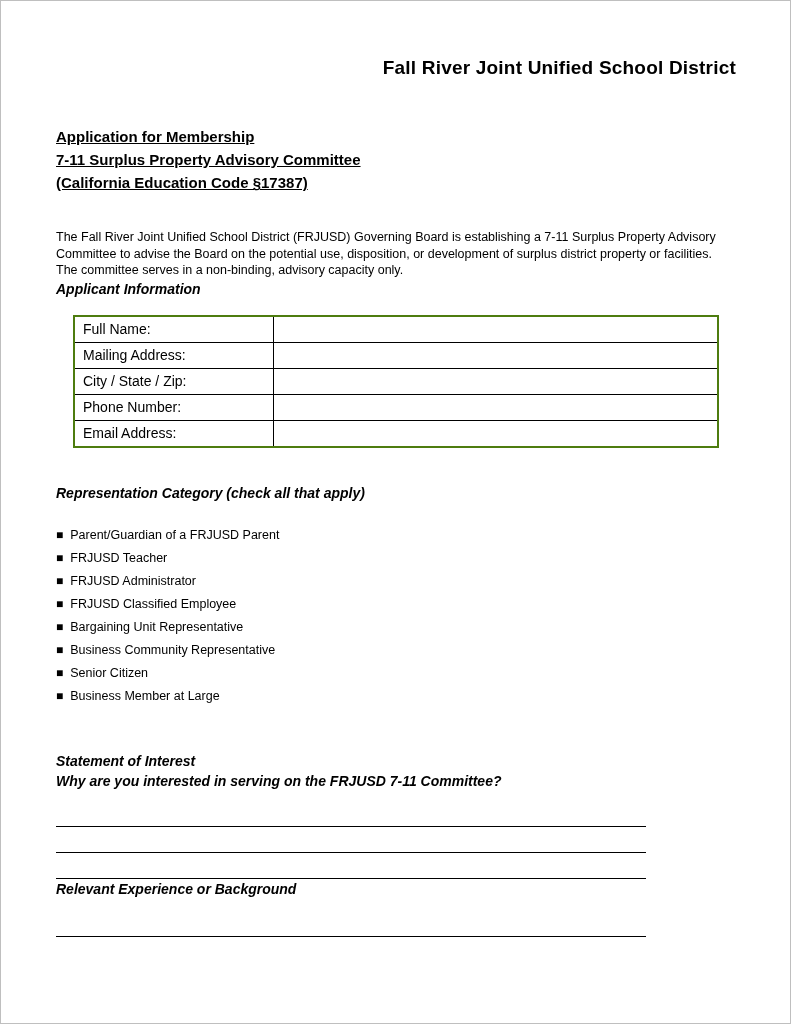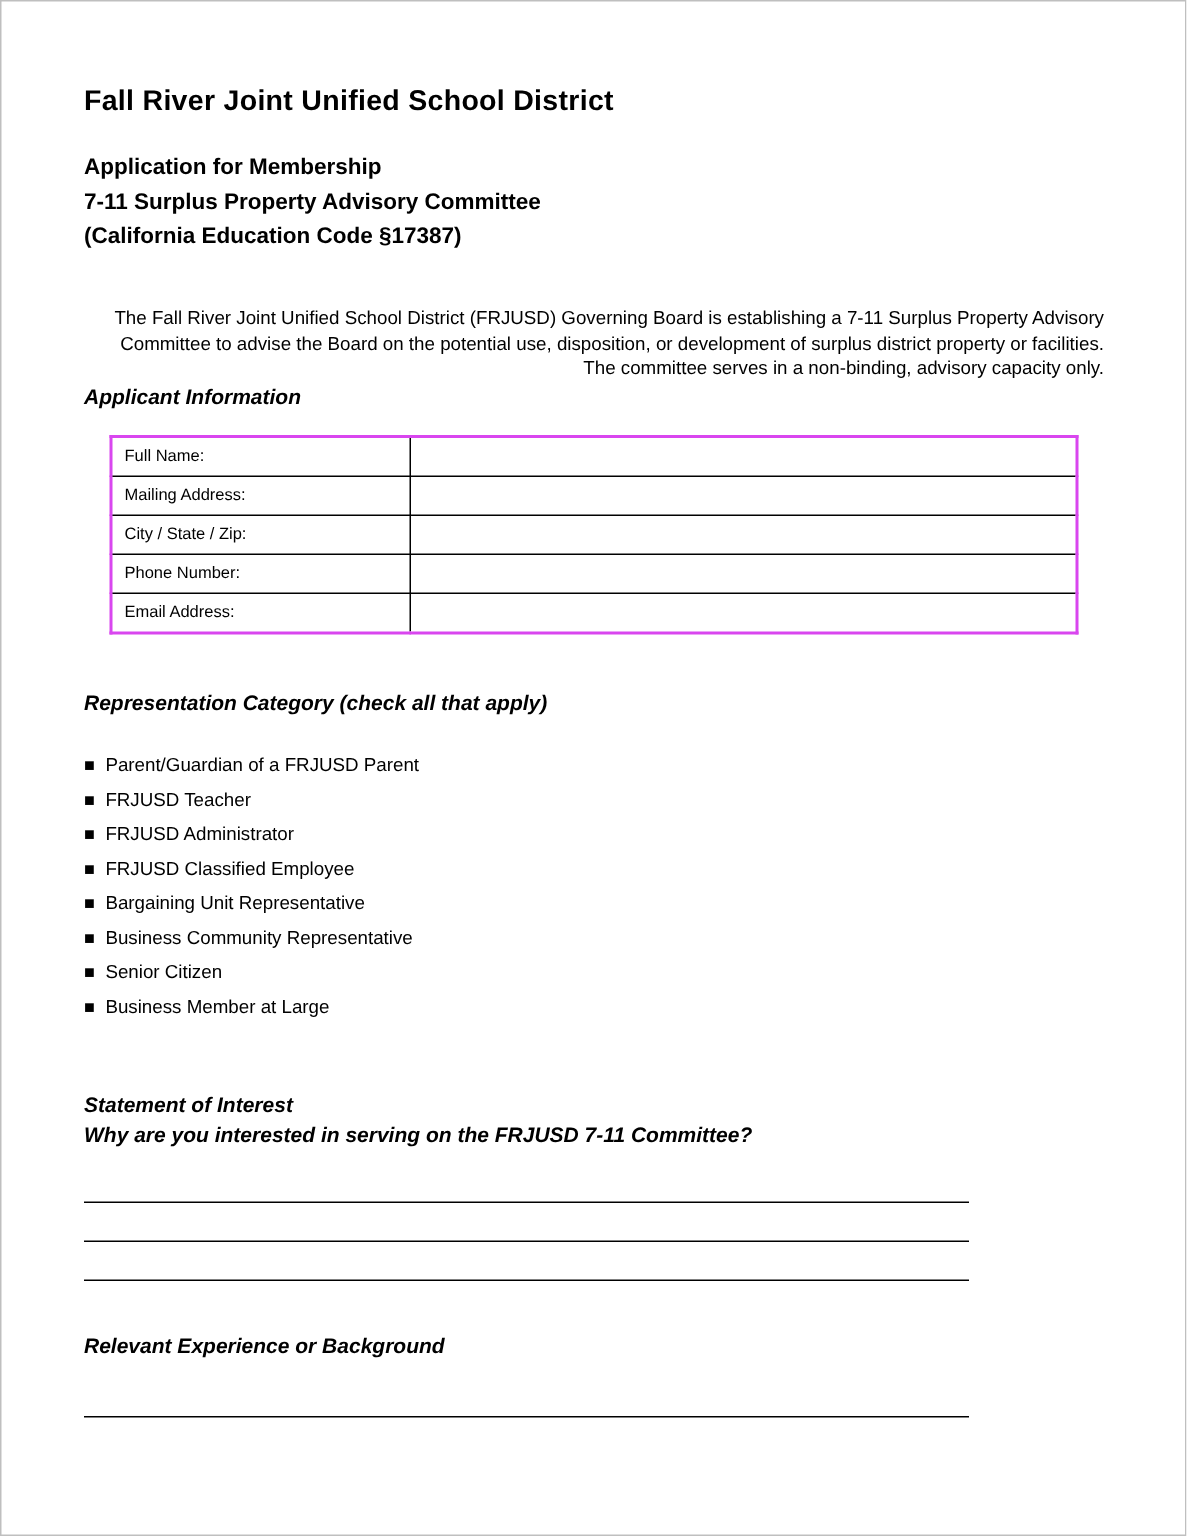--- a/index.html
+++ b/index.html
@@ -13,52 +13,52 @@
     box-sizing: border-box;
     background: #ffffff;
     border: 1px solid #bfbfbf;
     font-family: "Liberation Sans", sans-serif;
     color: #000;
     padding: 56px 54px 0 55px;
     overflow: hidden;
   }
   .doc-title {
     margin: 0;
-    text-align: left;
+    text-align: right;
     font-size: 19px;
     font-weight: bold;
     letter-spacing: 0.2px;
   }
   .subtitle-block {
-    margin-top: 21px;
+    margin-top: 46px;
     font-size: 15px;
     font-weight: bold;
     line-height: 23px;
+    text-decoration: underline;
   }
   .intro {
     margin: 35px 0 0 0;
     font-size: 12.5px;
     line-height: 16.5px;
     max-width: 684px;
-    text-align: right;
   }
   .section-heading {
     margin: 0;
     font-size: 14px;
     font-weight: bold;
     font-style: italic;
     line-height: 20px;
   }
   .h-applicant { }
   .info-table {
     margin: 16px 0 0 17px;
     width: 646px;
     border-collapse: collapse;
-    border: 2px solid #d946ef;
-    font-size: 11px;
+    border: 2px solid #4d7c0f;
+    font-size: 14px;
   }
   .info-table td {
     border: 1px solid #000;
     height: 23px;
     padding: 1px 8px;
     vertical-align: middle;
   }
   .info-table td.label-col { width: 182px; }
   .h-representation { margin-top: 35px; }
   .options-list {
@@ -79,21 +79,21 @@
     margin-right: 7px;
   }
   .h-statement { margin-top: 48px; }
   .write-line {
     width: 590px;
     height: 24px;
     border-bottom: 1px solid #000;
   }
   .statement-lines { margin-top: 11px; }
   .write-line + .write-line { margin-top: 1px; }
-  .h-experience { margin-top: 33px; }
+  .h-experience { }
   .experience-lines { margin-top: 13px; }
 </style>
 </head>
 <body>
 
 <div class="page">
 
   <h1 class="doc-title">Fall River Joint Unified School District</h1>
 
   <div class="subtitle-block">

